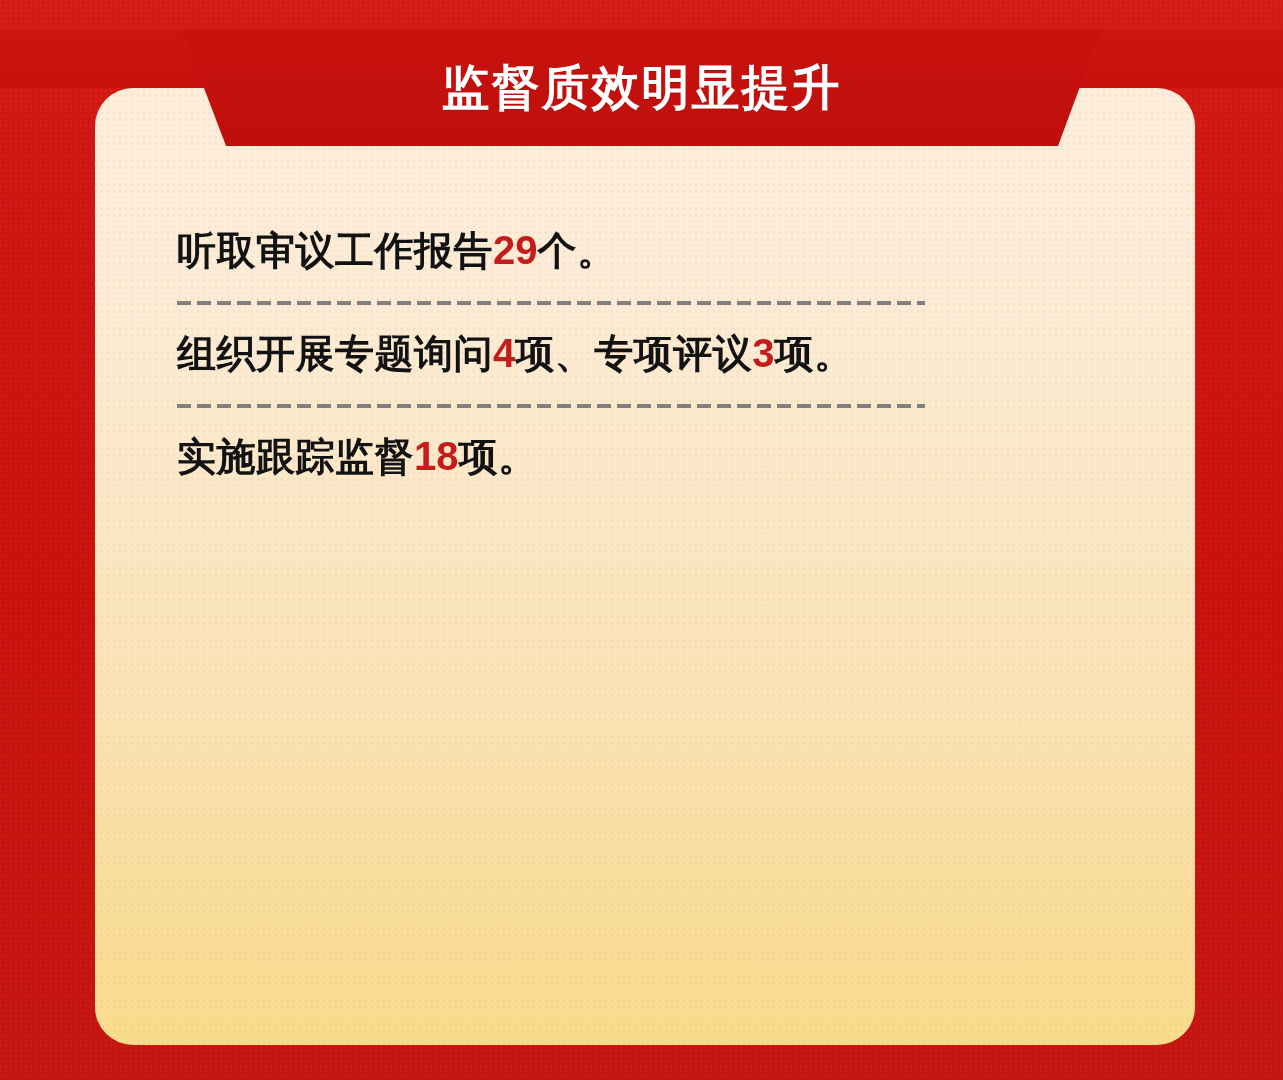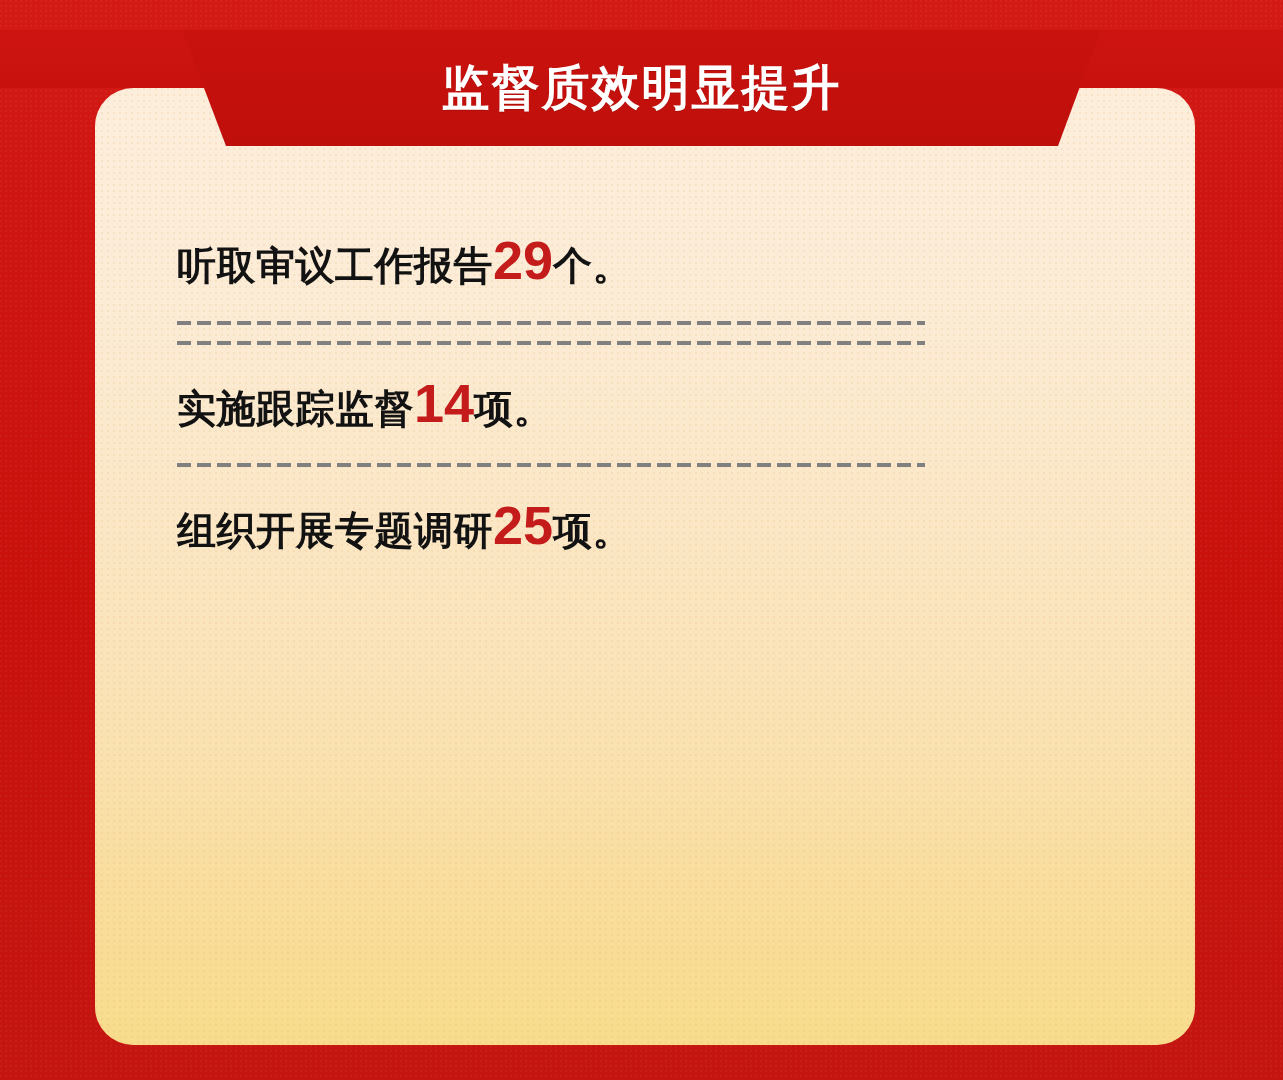--- a/index.html
+++ b/index.html
@@ -117,21 +117,21 @@
     font-size: 39px;
     font-weight: 700;
     color: #121212;
     line-height: 1.42;
     letter-spacing: 0.5px;
     white-space: pre-wrap;
     padding: 4px 0 6px 0;
   }
   .entry-text .num {
     color: #c41b1b;
-    font-size: 54px;
+    font-size: 40px;
     font-weight: 700;
     letter-spacing: 0px;
   }
   .divider {
     height: 4px;
     margin: 16px 0 16px 0;
     background-image: linear-gradient(90deg, #808080 0 14px, rgba(0,0,0,0) 14px 20px);
     background-size: 20px 4px;
     background-repeat: repeat-x;
   }
@@ -149,32 +149,29 @@
 
     <div class="list">
 
       <div class="entry">
         <div class="entry-text"><span>听取审议工作报告</span><span class="num">29</span><span>个。</span></div>
         <div class="divider"></div>
       </div>
 
 
       <div class="entry">
+        <div class="entry-text"><span>组织开展专题询问</span><span class="num">4</span><span>项、专项评议</span><span class="num">3</span><span>项。</span></div>
         <div class="divider"></div>
       </div>
 
       <div class="entry">
-        <div class="entry-text"><span>实施跟踪监督</span><span class="num">14</span><span>项。</span></div>
+        <div class="entry-text"><span>实施跟踪监督</span><span class="num">18</span><span>项。</span></div>
         <div class="divider"></div>
       </div>
 
-      <div class="entry">
-        <div class="entry-text"><span>组织开展专题调研</span><span class="num">25</span><span>项。</span></div>
-        <div class="divider"></div>
-      </div>
 
 
     </div>
   </div>
 
   <div class="banner">
     <div class="banner-bar"></div>
     <div class="banner-trap"></div>
     <div class="banner-title">监督质效明显提升</div>
   </div>

